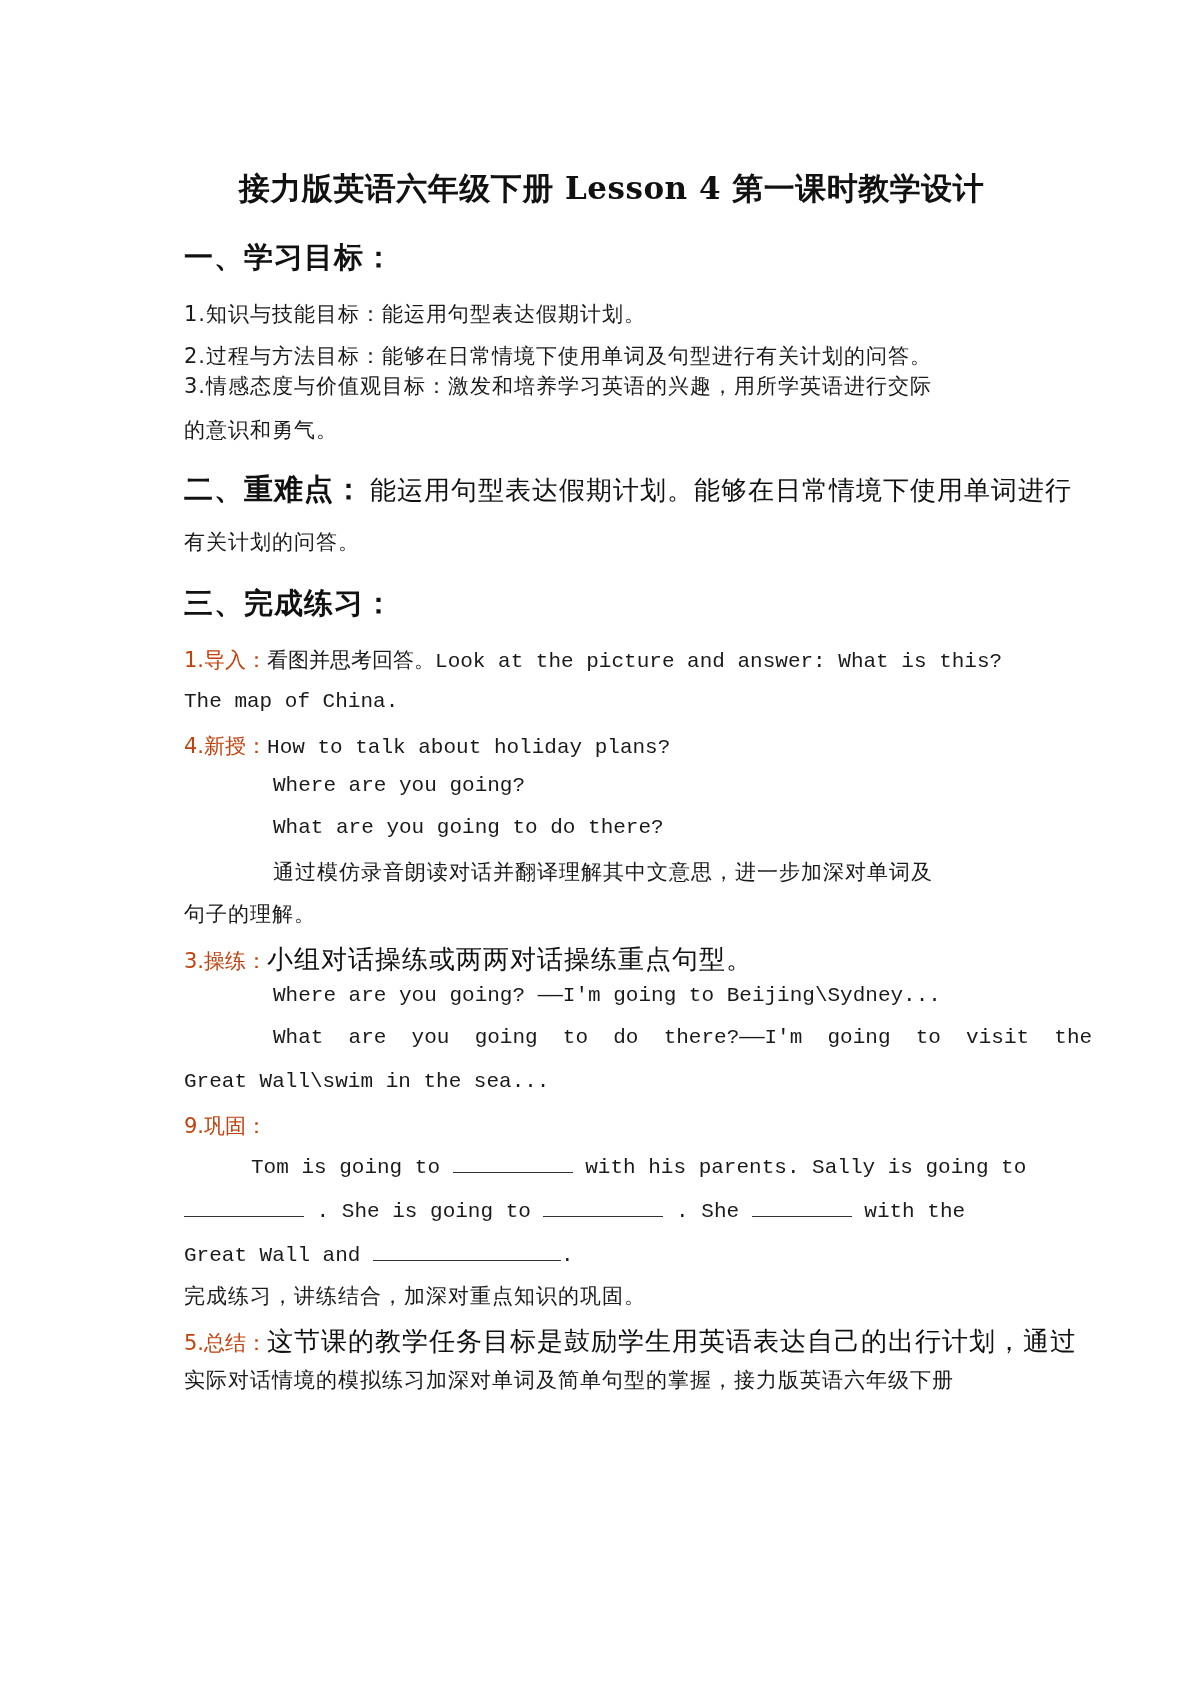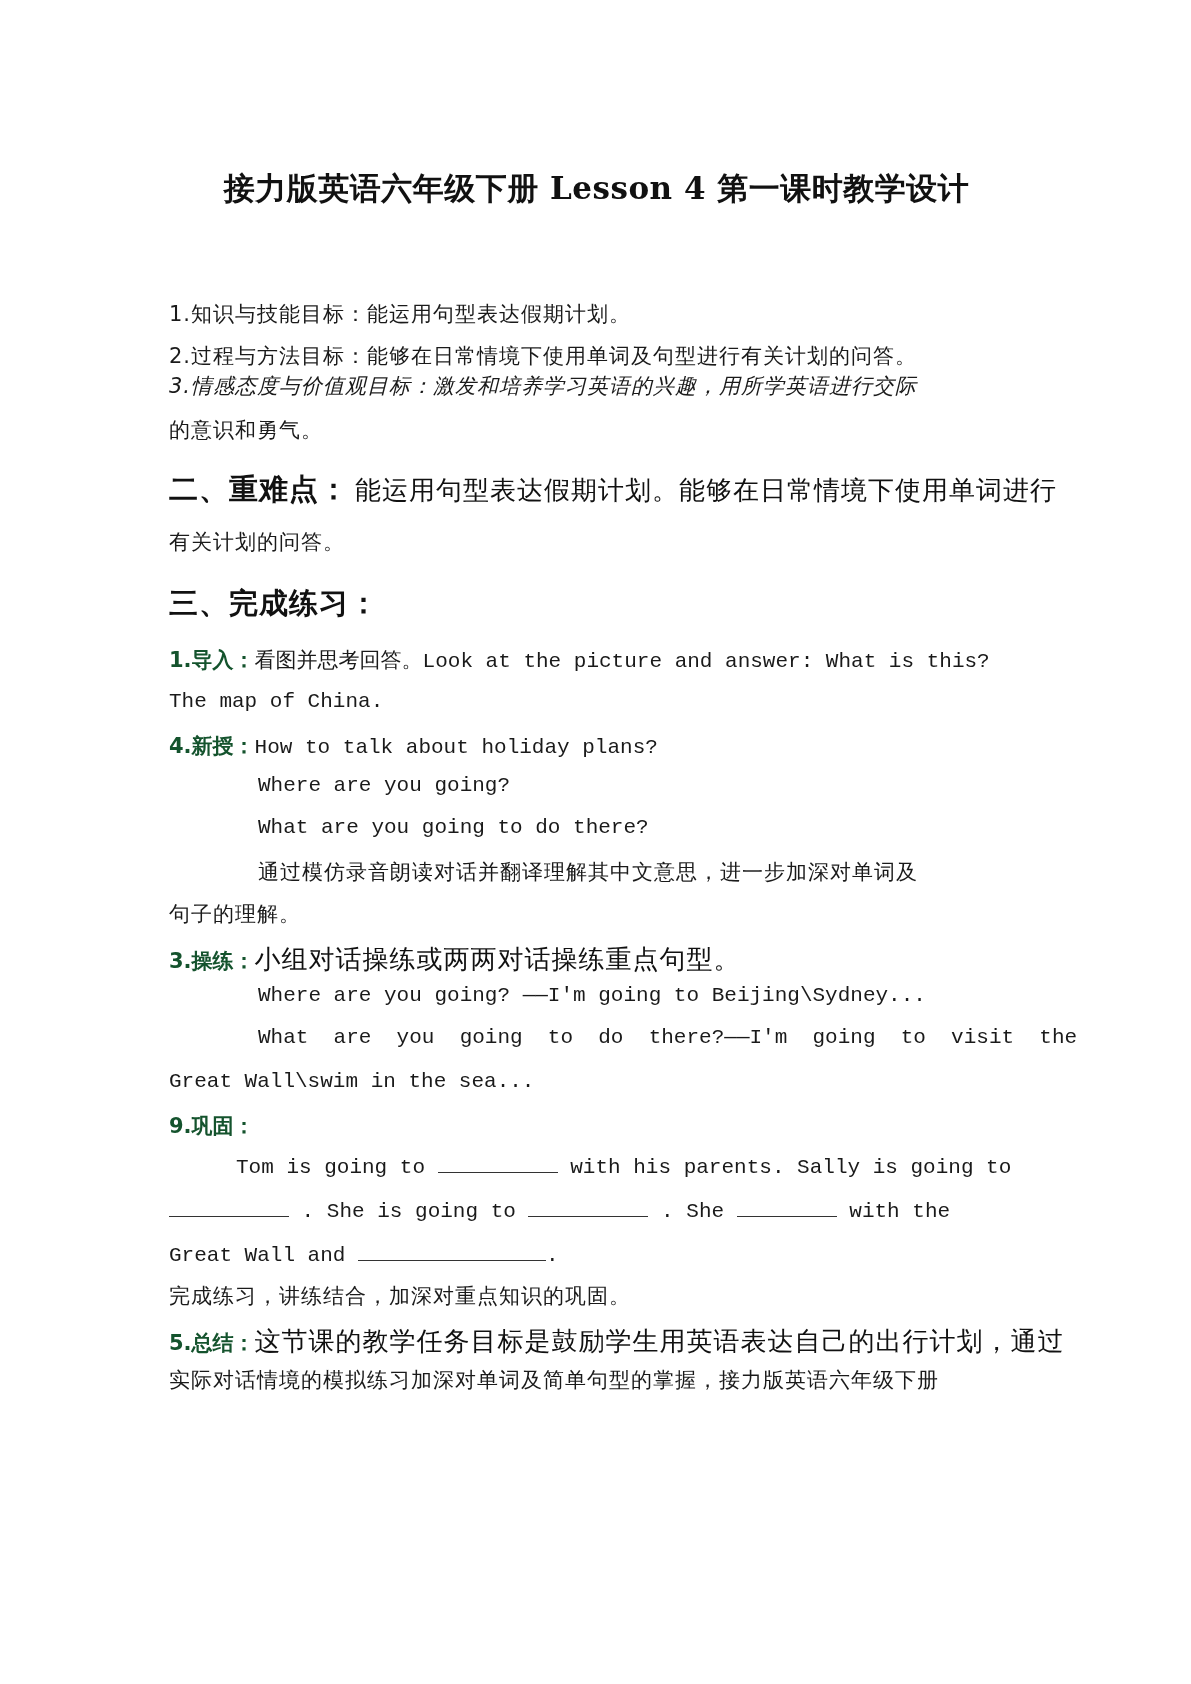--- a/index.html
+++ b/index.html
@@ -10,21 +10,21 @@
     body {
       width: 1191px;
       height: 1684px;
       position: relative;
       overflow: hidden;
       color: #111111;
       font-family: "DejaVu Serif", serif;
     }
     .page {
       position: absolute;
-      left: 1px; top: 0;
+      left: 16px; top: 0;
       width: 1022px; height: 1684px;
       background: #ffffff;
     }
     .abs { position: absolute; white-space: nowrap; }
     .title {
       left: 0; width: 1191px; top: 168px;
       text-align: center;
       font-family: "DejaVu Serif", serif;
       font-weight: bold;
       font-size: 31px;
@@ -42,23 +42,23 @@
       letter-spacing: 1px;
       color: #1a1a1a;
     }
     .mono {
       font-family: Liberation Mono, monospace;
       font-size: 21px;
       color: #1a1a1a;
     }
     .bold-label {
       font-family: "DejaVu Sans", sans-serif;
-      font-weight: bold;
+      font-weight: normal;
       font-size: 21px;
-      color: #14532d;
+      color: #c2410c;
     }
     .inline-body {
       font-family: "DejaVu Sans", sans-serif;
       font-weight: normal;
       font-size: 26px;
       letter-spacing: 1px;
       text-align: center;
     }
     .blank {
       display: inline-block;
@@ -67,23 +67,24 @@
       vertical-align: baseline;
     }
   </style>
 </head>
 <body>
 
 <div class="page">
 
   <div class="abs title">接力版英语六年级下册 Lesson 4 第一课时教学设计</div>
 
+  <div class="abs h1" style="left:168px; top:238px;">一、学习目标：</div>
   <div class="abs body" style="left:168px; top:300px;">1.知识与技能目标：能运用句型表达假期计划。</div>
   <div class="abs body" style="left:168px; top:342px;">2.过程与方法目标：能够在日常情境下使用单词及句型进行有关计划的问答。</div>
-  <div class="abs body" style="left:168px; top:372px;font-style:italic;">3.情感态度与价值观目标：激发和培养学习英语的兴趣，用所学英语进行交际</div>
+  <div class="abs body" style="left:168px; top:372px;">3.情感态度与价值观目标：激发和培养学习英语的兴趣，用所学英语进行交际</div>
   <div class="abs body" style="left:168px; top:416px;">的意识和勇气。</div>
 
   <div class="abs" style="left:168px; top:470px;">
     <span class="h1">二、重难点：</span><span class="inline-body" style="margin-left:6px;">能运用句型表达假期计划。能够在日常情境下使用单词进行</span>
   </div>
   <div class="abs body" style="left:168px; top:528px;">有关计划的问答。</div>
 
   <div class="abs h1" style="left:168px; top:584px;">三、完成练习：</div>
 
   <div class="abs" style="left:168px; top:646px;">

